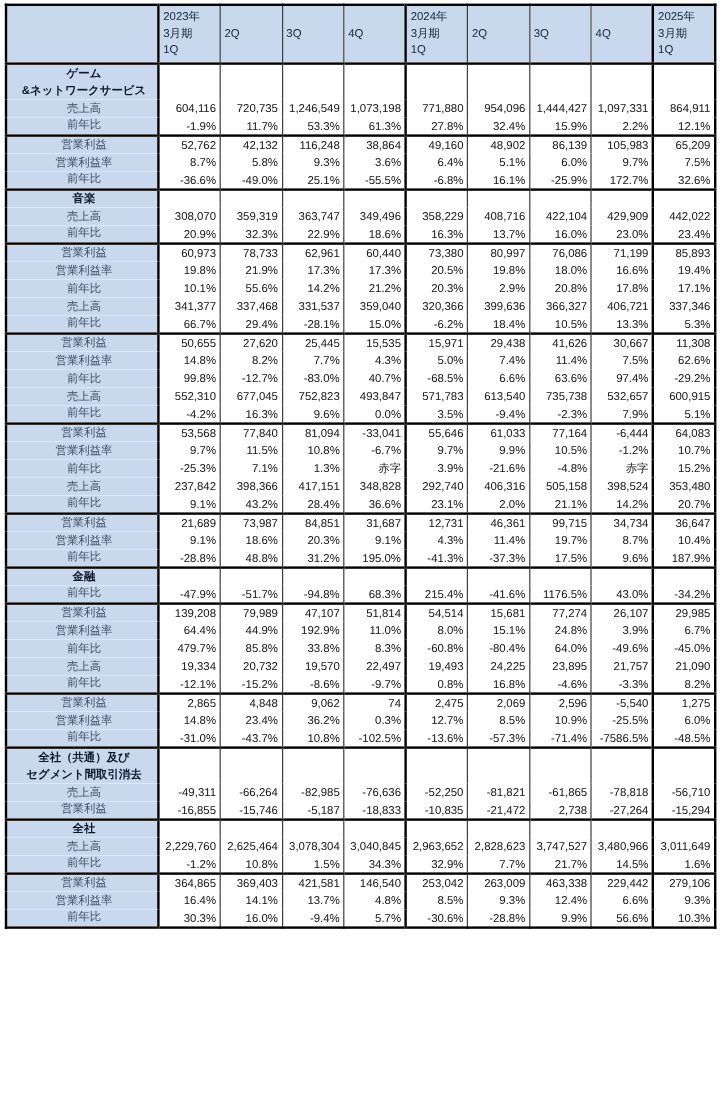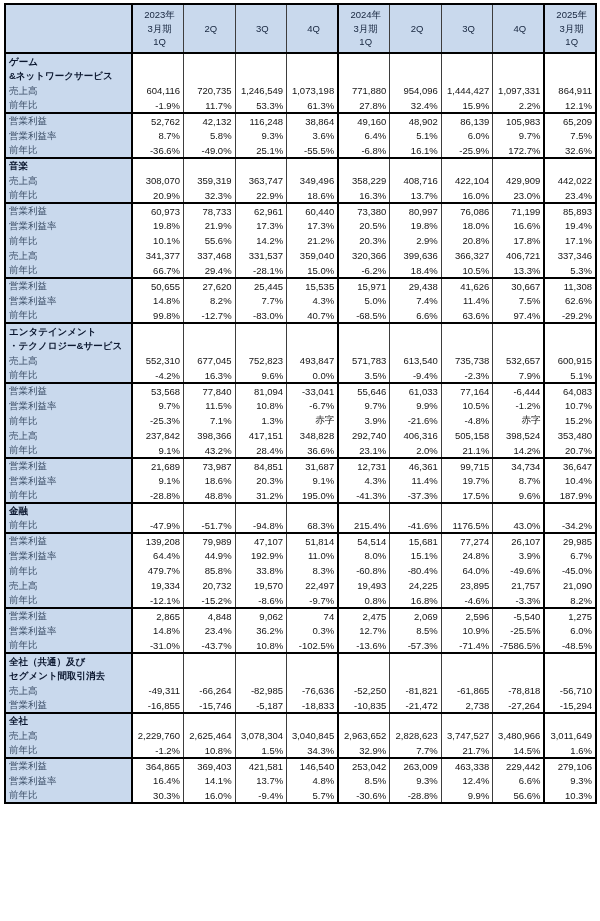--- a/index.html
+++ b/index.html
@@ -9,24 +9,24 @@
     --thick:#000;
     --label-text:#3c4f68;
     --title-text:#0c1830;
     --num-text:#141414;
   }
   html,body{margin:0;padding:0;background:#fff;}
   body{width:600px;height:921px;position:relative;font-family:"Liberation Sans",sans-serif;}
   table{border-collapse:collapse;table-layout:fixed;position:absolute;left:4px;top:3px;width:593px;border:2px solid var(--thick);}
   col.c-label{width:127px;}
   th,td{border-left:1px solid var(--thin);font-size:9.5px;overflow:hidden;white-space:nowrap;padding:0;vertical-align:middle;}
-  thead th{height:47px;background:var(--panel-blue);text-align:center;padding-left:3px;font-weight:normal;color:#15243d;line-height:13.5px;border-bottom:2px solid var(--thick);}
+  thead th{height:47px;background:var(--panel-blue);text-align:left;padding-left:3px;font-weight:normal;color:#15243d;line-height:13.5px;border-bottom:2px solid var(--thick);}
   tbody tr{height:15px;}
   tbody tr.h2{height:30px;}
-  td.lab{background:var(--panel-blue);text-align:left;padding-left:3px;color:var(--label-text);line-height:14px;}
+  td.lab{background:var(--panel-blue);text-align:center;padding-left:3px;color:var(--label-text);line-height:14px;}
   td.lab.title{font-weight:bold;color:var(--title-text);}
   td.val{text-align:right;padding-right:3px;color:var(--num-text);}
   .vthick{border-left:2px solid var(--thick) !important;}
   tr.seg-start td{border-top:2px solid var(--thick);}
   tr.grp-start td{border-top:2px solid var(--thick);}
   .neg{color:var(--neg-red);}
 </style>
 </head>
 <body>
 
@@ -255,32 +255,20 @@
         <td class="val vthick">99.8%</td>
         <td class="val">-12.7%</td>
         <td class="val">-83.0%</td>
         <td class="val">40.7%</td>
         <td class="val vthick">-68.5%</td>
         <td class="val">6.6%</td>
         <td class="val">63.6%</td>
         <td class="val">97.4%</td>
         <td class="val vthick">-29.2%</td>
       </tr>
-      <tr class="seg-start h2">
-        <td class="lab title">エンタテインメント<br>・テクノロジー&amp;サービス</td>
-        <td class="val vthick"></td>
-        <td class="val"></td>
-        <td class="val"></td>
-        <td class="val"></td>
-        <td class="val vthick"></td>
-        <td class="val"></td>
-        <td class="val"></td>
-        <td class="val"></td>
-        <td class="val vthick"></td>
-      </tr>
       <tr>
         <td class="lab">売上高</td>
         <td class="val vthick">552,310</td>
         <td class="val">677,045</td>
         <td class="val">752,823</td>
         <td class="val">493,847</td>
         <td class="val vthick">571,783</td>
         <td class="val">613,540</td>
         <td class="val">735,738</td>
         <td class="val">532,657</td>

